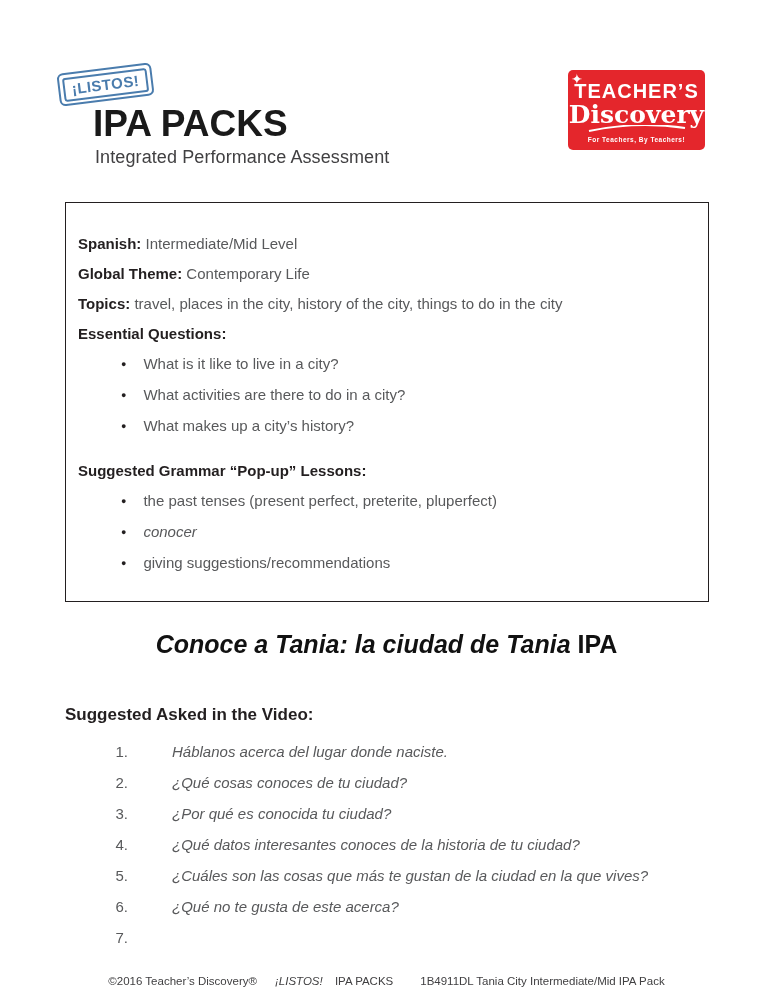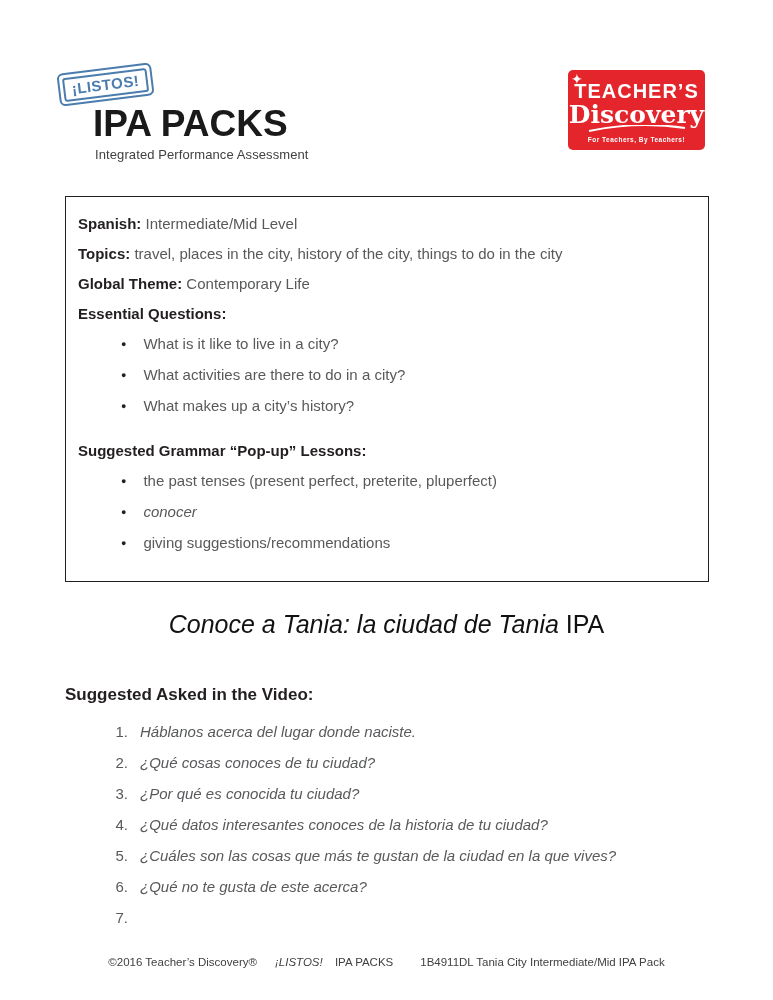--- a/index.html
+++ b/index.html
@@ -15,52 +15,52 @@
   .brand { position: relative; padding-top: 37px; }
   .stamp {
     position: absolute; top: 0; left: -7px; transform: rotate(-7deg);
     border: 2px solid #4a7cad; border-radius: 6px; padding: 2.5px; background: transparent;
   }
   .stamp-inner {
     border: 2px solid #4a7cad; border-radius: 3px; padding: 1px 7px 2px;
     font-weight: bold; font-size: 15px; color: #4a7cad; letter-spacing: 0.5px; white-space: nowrap;
   }
   .brand-title { font-size: 37px; font-weight: bold; color: #1a1a1a; line-height: 1.0; margin-left: 28px; letter-spacing: 0px; }
-  .brand-subtitle { font-size: 13px; color: #414042; margin-left: 30px; margin-top: 5px; letter-spacing: 0.1px; }
+  .brand-subtitle { font-size: 18px; color: #414042; margin-left: 30px; margin-top: 5px; letter-spacing: 0.1px; }
   .logo {
     position: relative; width: 137px; height: 80px; background: #e4262c; border-radius: 5px;
     display: flex; flex-direction: column; align-items: center; justify-content: center;
     color: #ffffff; margin-top: 2px;
   }
   .logo-star { position: absolute; top: 2px; left: 3px; color: #ffffff; font-size: 14px; line-height: 1; }
   .logo-line1 { font-size: 20px; font-weight: bold; letter-spacing: 1px; margin-top: 2px; }
   .logo-line2 { font-family: "DejaVu Serif", serif; font-weight: bold; font-size: 25px; line-height: 1.0; margin-top: -1px; }
   .logo-swoosh { display: block; margin-top: -2px; }
   .logo-line3 { font-size: 6.5px; letter-spacing: 0.5px; margin-top: 3px; font-weight: bold; }
   
-  .info-box { margin: 34px 64px 0 65px; border: 1.5px solid #231f20; padding: 18px 12px 16px; }
+  .info-box { margin: 34px 64px 0 65px; border: 1.5px solid #231f20; padding: 32px 12px 16px; }
   .field { font-size: 15px; margin-bottom: 13px; color: #58595b; }
   .field strong { color: #231f20; }
   .bullets { list-style: none; margin: 4px 0 0 43px; }
   .bullets li { display: flex; align-items: baseline; margin-bottom: 14px; font-size: 15px; color: #58595b; }
   .bullet { font-size: 9px; margin-right: 17px; color: #231f20; flex: 0 0 auto; position: relative; top: -2px; }
   .grammar-label { margin-top: 28px; }
   .italic { font-style: italic; }
   
-  .doc-title { margin-top: 28px; text-align: center; font-size: 25px; color: #111111; font-weight: normal; }
+  .doc-title { margin-top: 28px; text-align: center; font-size: 25px; color: #111111; font-weight: bold; }
   .doc-title em { font-style: italic; }
   .doc-title span { font-style: normal; }
   .section-heading { margin: 46px 65px 0; font-size: 17px; font-weight: bold; color: #231f20; }
   .note { margin: 17px 70px 0 65px; font-size: 15px; color: #58595b; line-height: 1.45; }
   .questions { list-style: none; margin: 18px 40px 0 65px; }
   .questions li { display: flex; align-items: baseline; margin-bottom: 13px; font-size: 15px; color: #58595b; line-height: 1.2; }
   .questions .num { flex: 0 0 75px; text-align: right; padding-right: 12px; font-style: normal; }
-  .questions .q { font-style: italic; }
+  .questions .q { font-style: italic; margin-left: 32px; }
   
-  .footer { position: absolute; bottom: 32px; left: 0; right: 0; text-align: center; font-size: 11.5px; color: #414042; }
+  .footer { position: absolute; bottom: 13px; left: 0; right: 0; text-align: center; font-size: 11.5px; color: #414042; }
   .footer span { margin: 0 9px; }
 </style>
 </head>
 <body>
 
 <div class="page">
 
   <header class="header">
     <div class="brand">
       <div class="stamp">
@@ -78,23 +78,23 @@
       </svg>
       <div class="logo-line3">For Teachers, By Teachers!</div>
     </div>
   </header>
 
   <section class="info-box">
     <div>
 
         <p class="field"><strong>Spanish:</strong> <span>Intermediate/Mid Level</span></p>
 
+        <p class="field"><strong>Global Theme:</strong> <span>Contemporary Life</span></p>
+
         <p class="field"><strong>Topics:</strong> <span>travel, places in the city, history of the city, things to do in the city</span></p>
-
-        <p class="field"><strong>Global Theme:</strong> <span>Contemporary Life</span></p>
       </div>
     <p class="field"><strong>Essential Questions:</strong></p>
     <ul class="bullets">
 
         <li>
           <span class="bullet">●</span>
           <span>What is it like to live in a city?</span>
         </li>
 
         <li>

